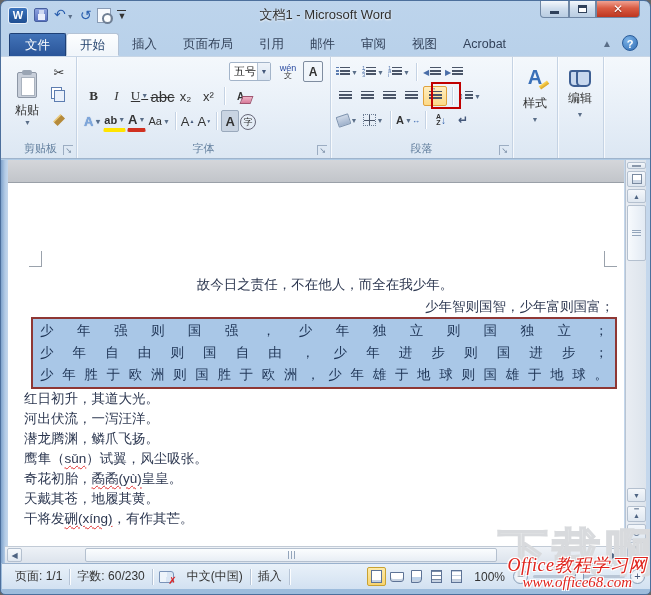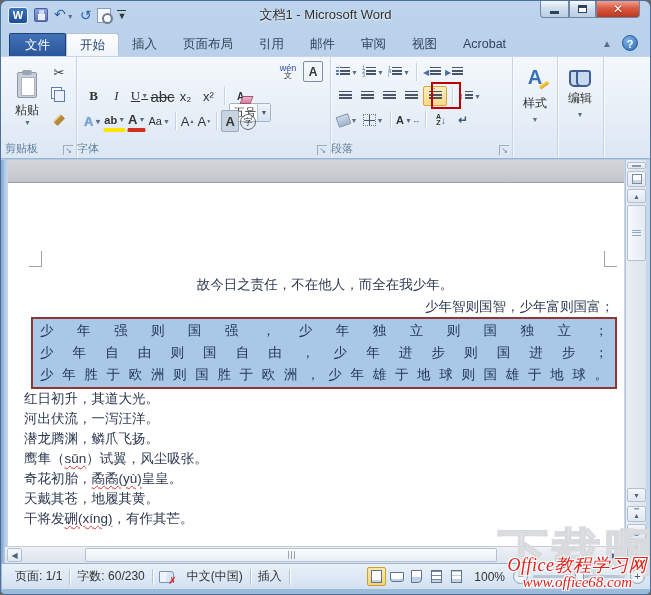--- a/index.html
+++ b/index.html
@@ -37,41 +37,41 @@
   .tab.file{ margin-left:8px; background:linear-gradient(#4273b8,#2a5599); color:#fff; border:1px solid #1e4076; border-bottom:none; border-radius:2px 2px 0 0; padding:0 15px;}
   .tab.active{ background:linear-gradient(#fdfeff,#f0f5fa); border:1px solid #b4c3d6; border-bottom:1px solid #f2f6fb; border-radius:3px 3px 0 0; color:#21406b;}
   .tabrow-right{ position:absolute; right:12px; top:6px; display:flex; gap:10px; align-items:center;}
   .rib-collapse{ font-size:10px; color:#5a6e88; }
   .helpbtn{ width:16px; height:16px; border-radius:50%; background:radial-gradient(circle at 35% 30%,#7db4e8,#2f6cb4); color:#fff; font-size:11px; font-weight:bold; text-align:center; line-height:16px; border:1px solid #2a5c9a;}
 
   
   .ribbon{ position:absolute; left:0; top:55px; width:100%; height:103px;
     background:linear-gradient(#f4f8fc,#e6eef7 60%,#dce7f3); border-top:1px solid #c8d6e6; border-bottom:1px solid #9fb4cc;}
   .group{ position:absolute; top:0; height:101px; border-right:1px solid #c5d3e4; box-shadow:1px 0 0 rgba(255,255,255,.7);}
-  .glabel{ position:absolute; left:0; bottom:2px; width:100%; font-size:11px; color:#64809f;}
+  .glabel{ position:absolute; left:0; bottom:2px; width:100%; text-align:center; font-size:11px; color:#64809f;}
   .launcher{ position:absolute; right:3px; bottom:3px; font-size:8px; color:#7489a2; width:10px; height:10px; border-left:1px solid #9cadc2; border-top:1px solid #9cadc2; line-height:9px; text-align:center;}
   .rbtn{ background:transparent; border:1px solid transparent; border-radius:2px; color:#333; font-size:12px; display:inline-flex; align-items:center; justify-content:center; cursor:default; font-family:inherit;}
   .dd{ font-size:7px; color:#5a6e88; margin-left:1px;}
 
   .g-clip{ left:4px; width:72px; }
   .pastebig{ position:absolute; left:5px; top:5px; width:34px; height:72px; display:flex; flex-direction:column; align-items:center; }
   .clipicon{ width:20px; height:26px; background:#c8cfda; border:1px solid #8d97a6; border-radius:2px; position:relative; margin-top:2px;}
   .clipicon::before{ content:""; position:absolute; left:4px; top:-3px; width:10px; height:5px; background:#9aa5b4; border-radius:2px;}
   .clipicon::after{ content:""; position:absolute; left:3px; top:4px; width:12px; height:17px; background:#fff; border:1px solid #aab3bf;}
   .pastelabel{ font-size:12px; color:#333; margin-top:4px;}
   .clipmini{ position:absolute; left:44px; top:6px; display:flex; flex-direction:column; gap:6px;}
   .mini{ width:20px; height:18px; font-size:13px; }
   .ico-copy{ width:11px; height:12px; border:1px solid #5d7db0; background:#eaf1fb; box-shadow:-3px -3px 0 -1px #fff,-3px -3px 0 0 #5d7db0;}
   .ico-brush{ width:12px; height:12px; background:linear-gradient(135deg,#e8c87a 40%,#b58a3a 42%); clip-path:polygon(0 62%,62% 0,100% 38%,38% 100%);}
 
   .g-font{ left:76px; width:254px; }
   .combo{ position:absolute; height:19px; background:#fff; border:1px solid #a3b4c9; border-radius:2px; font-size:11px; color:#222; display:flex; align-items:center; padding-left:4px;}
   .combo .cdd{ margin-left:auto; width:13px; height:100%; background:linear-gradient(#eef3f9,#d8e3f0); border-left:1px solid #b5c3d4; font-size:7px; color:#44587a; display:flex; align-items:center; justify-content:center;}
   .fname{ left:8px; top:5px; width:140px;}
-  .fsize{ left:152px; top:5px; width:42px;margin-top:41px;}
+  .fsize{ left:152px; top:5px; width:42px;}
   .phonetic{ position:absolute; left:200px; top:4px; width:22px; height:21px; font-size:9px; color:#2a4aa0; flex-direction:column; line-height:8px;}
   .phonetic small{font-size:8px; color:#333;}
   .charborder{ position:absolute; left:226px; top:4px; width:20px; height:21px; border:1px solid #7f8da0 !important; font-weight:bold; font-size:12px;}
   .frow2{ position:absolute; left:6px; top:29px; display:flex; align-items:center; gap:2px;}
   .fb{ width:21px; height:20px; font-size:13px;}
   .b-bold{font-weight:bold; font-family:"Liberation Serif",serif;}
   .b-italic{font-style:italic; font-family:"Liberation Serif",serif;}
   .b-under{text-decoration:underline; font-family:"Liberation Serif",serif;}
   .b-strike{text-decoration:line-through; font-size:15px;}
   .vsep{ width:1px; height:18px; background:#c5d3e4; box-shadow:1px 0 0 #fff; margin:0 3px;}

